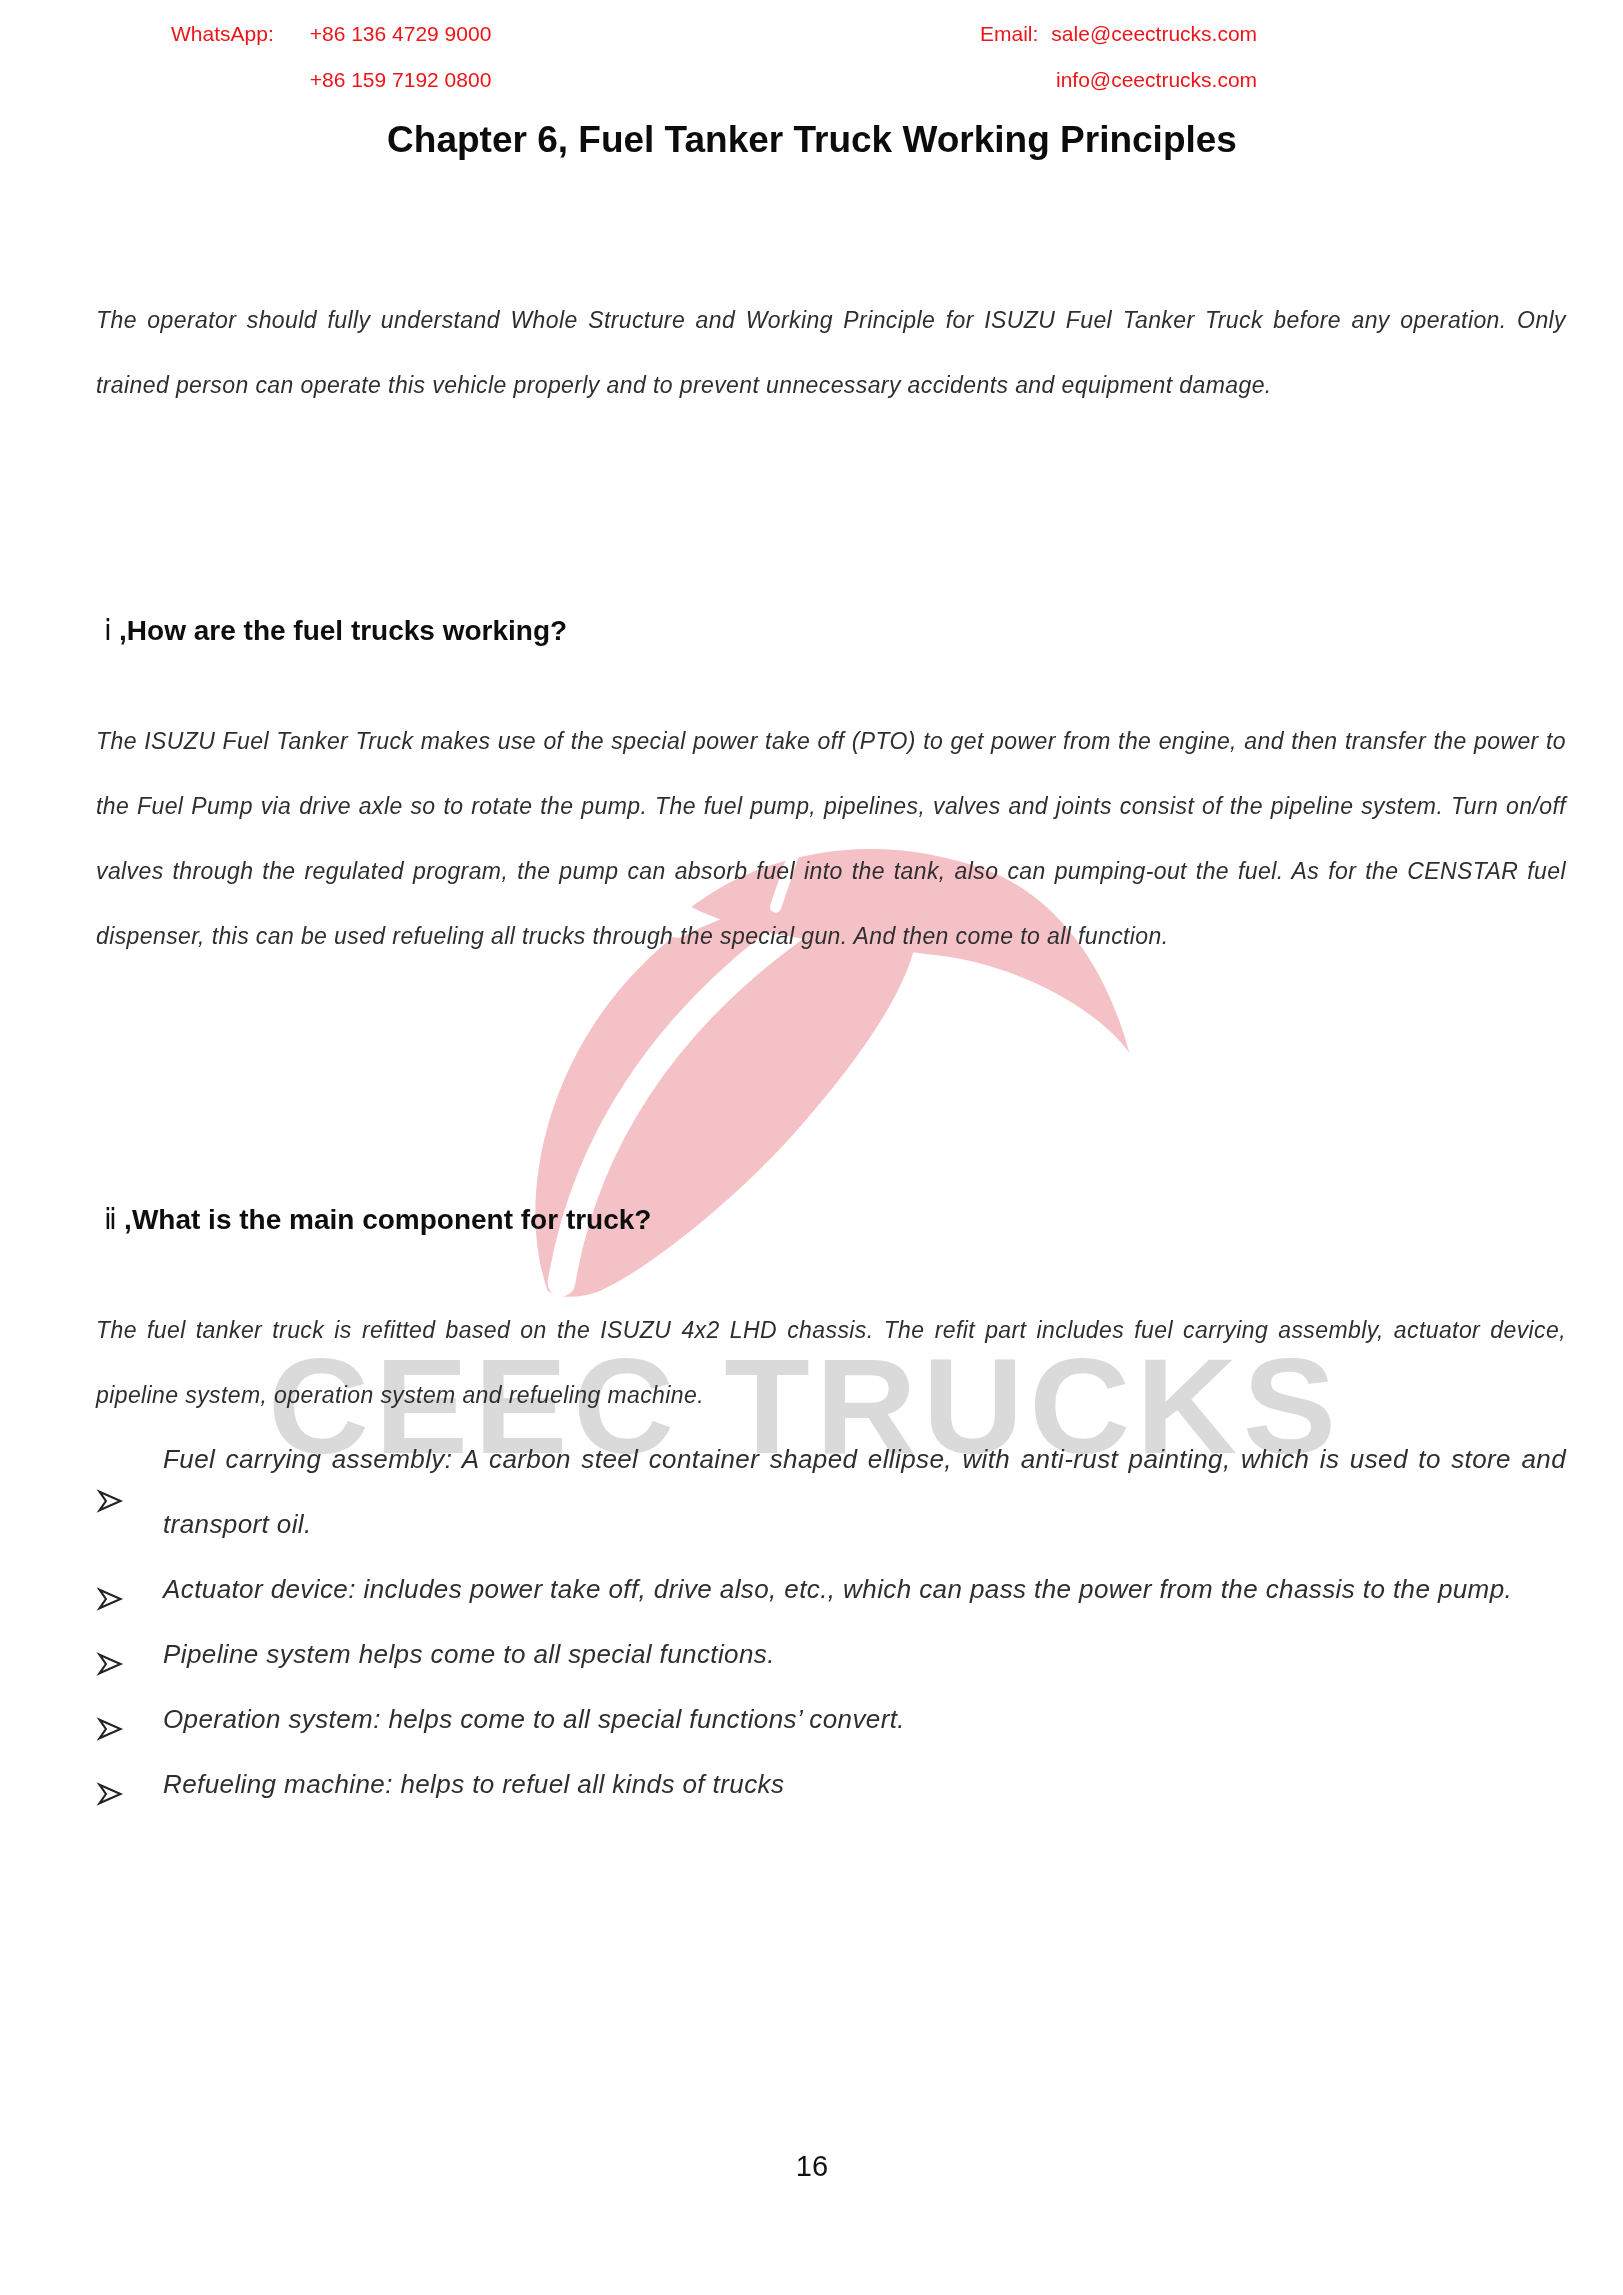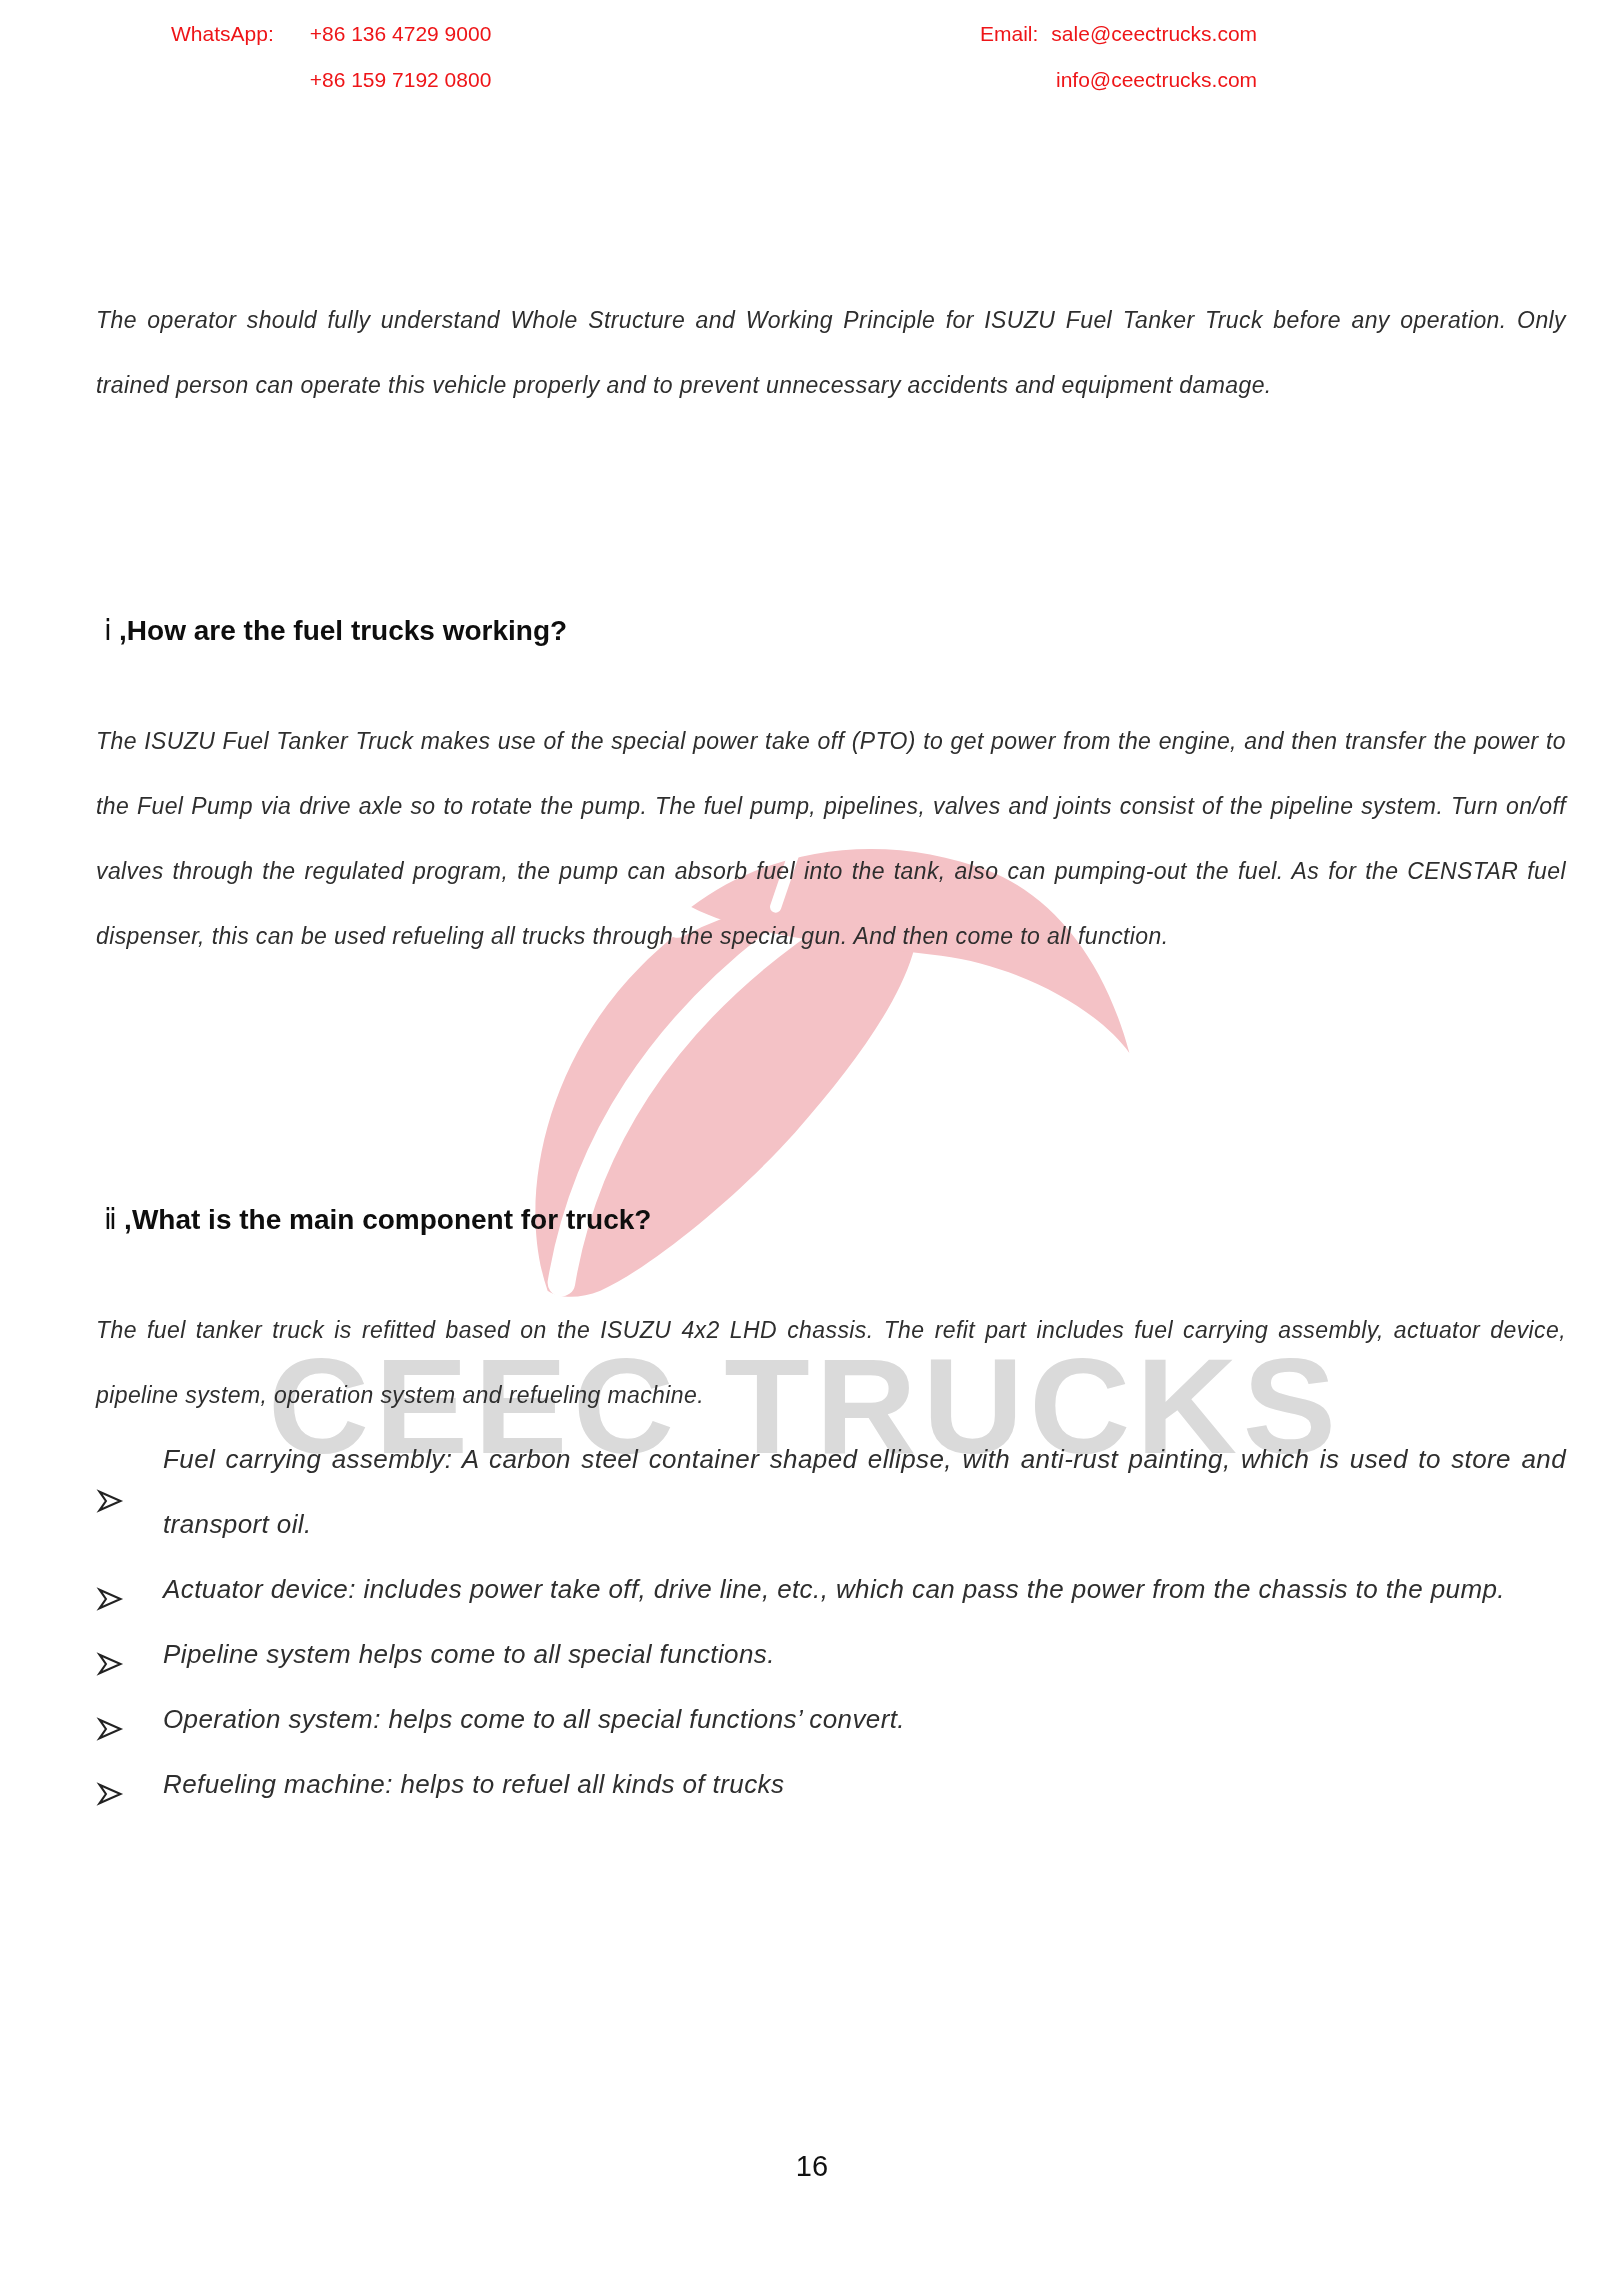--- a/index.html
+++ b/index.html
@@ -123,20 +123,21 @@
       </div>
       <div class="contact-block email-block">
         <span class="contact-label">Email:</span>
         <span class="contact-values right-col">
           <span>sale@ceectrucks.com</span>
           <span>info@ceectrucks.com</span>
         </span>
       </div>
     </div>
 
+    <div class="doc-title">Chapter 6, Fuel Tanker Truck Working Principles</div>
 
     <div class="body-text p-intro">The operator should fully understand Whole Structure and Working Principle for ISUZU Fuel Tanker Truck before any operation. Only trained person can operate this vehicle properly and to prevent unnecessary accidents and equipment damage.</div>
 
     <div class="section-heading h-sec1">
       <span class="numeral">ⅰ</span><span>,How are the fuel trucks working?</span>
     </div>
 
     <div class="body-text p-sec1">The ISUZU Fuel Tanker Truck makes use of the special power take off (PTO) to get power from the engine, and then transfer the power to the Fuel Pump via drive axle so to rotate the pump. The fuel pump, pipelines, valves and joints consist of the pipeline system. Turn on/off valves through the regulated program, the pump can absorb fuel into the tank, also can pumping-out the fuel. As for the CENSTAR fuel dispenser, this can be used refueling all trucks through the special gun. And then come to all function.</div>
 
     <div class="section-heading h-sec2">
@@ -153,21 +154,21 @@
             </svg>
         </span>
         <span class="li-text">Fuel carrying assembly: A carbon steel container shaped ellipse, with anti-rust painting, which is used to store and transport oil.</span>
       </li>
       <li>
         <span class="bullet-marker">
           <svg viewBox="0 0 24 24">
               <path d="M3 4 L21 12 L3 20 L8.5 12 Z" fill="#ffffff" stroke="#222" stroke-width="1.8" stroke-linejoin="miter"></path>
             </svg>
         </span>
-        <span class="li-text">Actuator device: includes power take off, drive line, etc., which can pass the power from the chassis to the pump.</span>
+        <span class="li-text">Actuator device: includes power take off, drive also, etc., which can pass the power from the chassis to the pump.</span>
       </li>
       <li>
         <span class="bullet-marker">
           <svg viewBox="0 0 24 24">
               <path d="M3 4 L21 12 L3 20 L8.5 12 Z" fill="#ffffff" stroke="#222" stroke-width="1.8" stroke-linejoin="miter"></path>
             </svg>
         </span>
         <span class="li-text">Pipeline system helps come to all special functions.</span>
       </li>
       <li>

